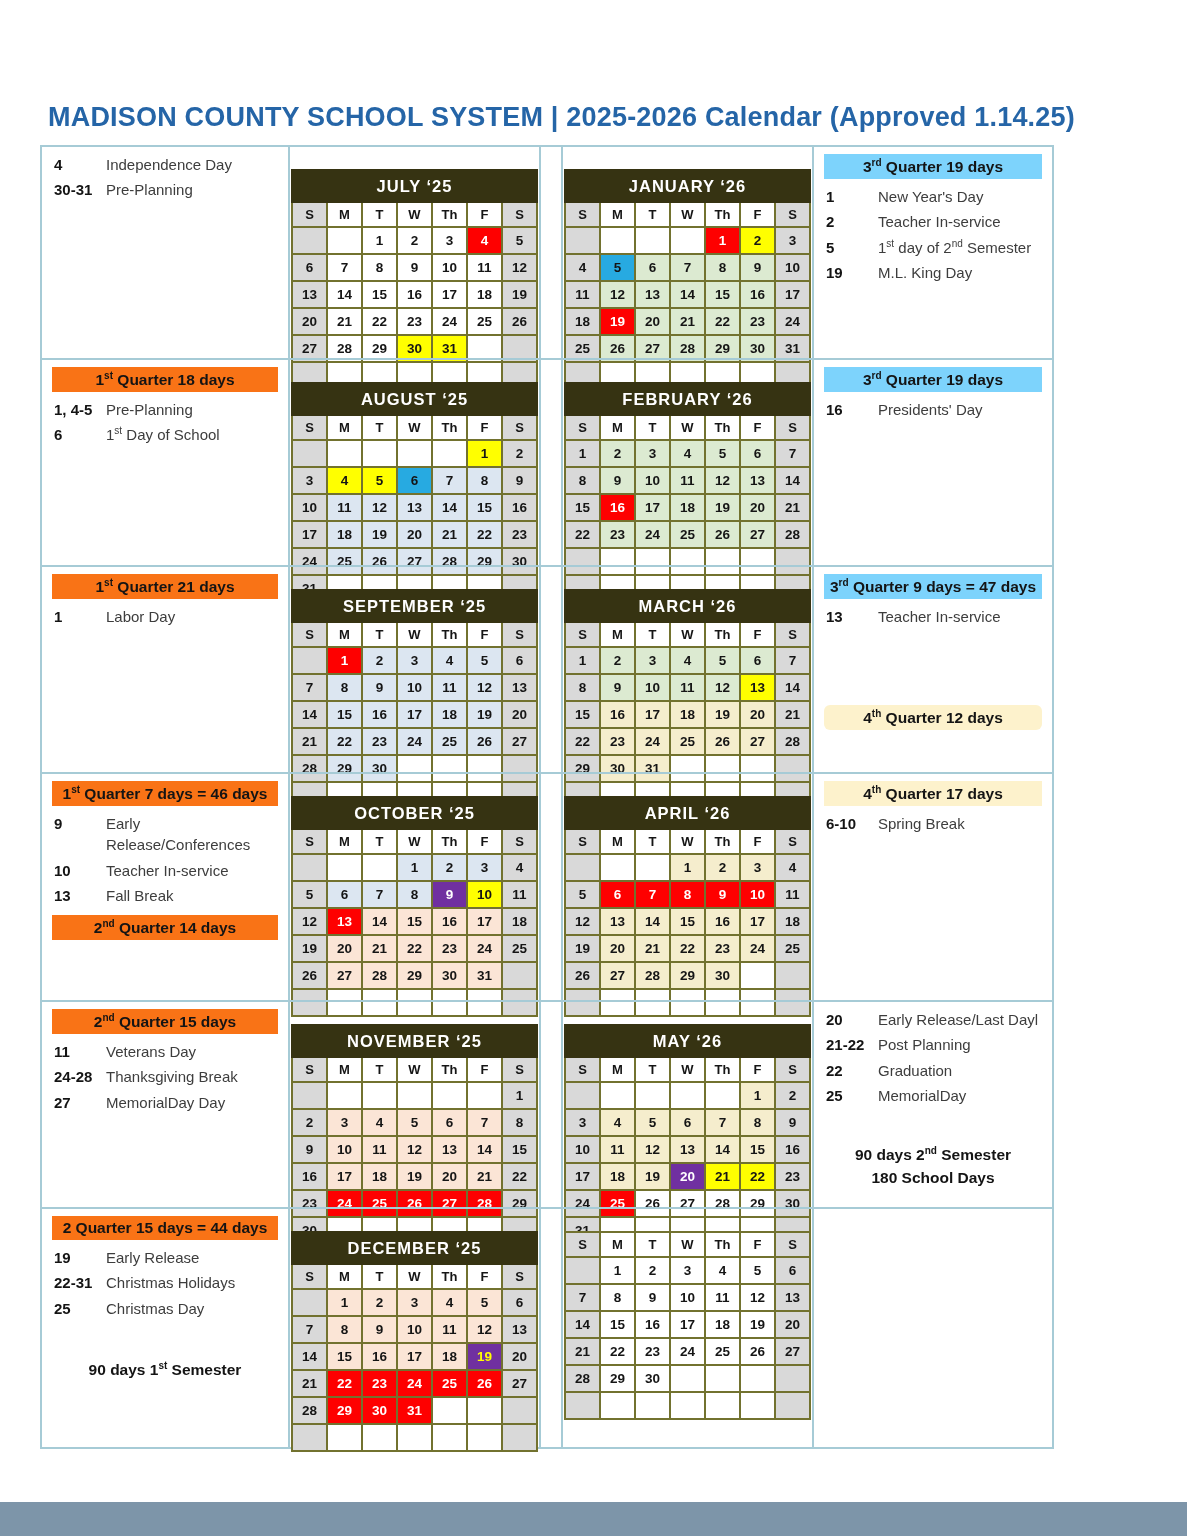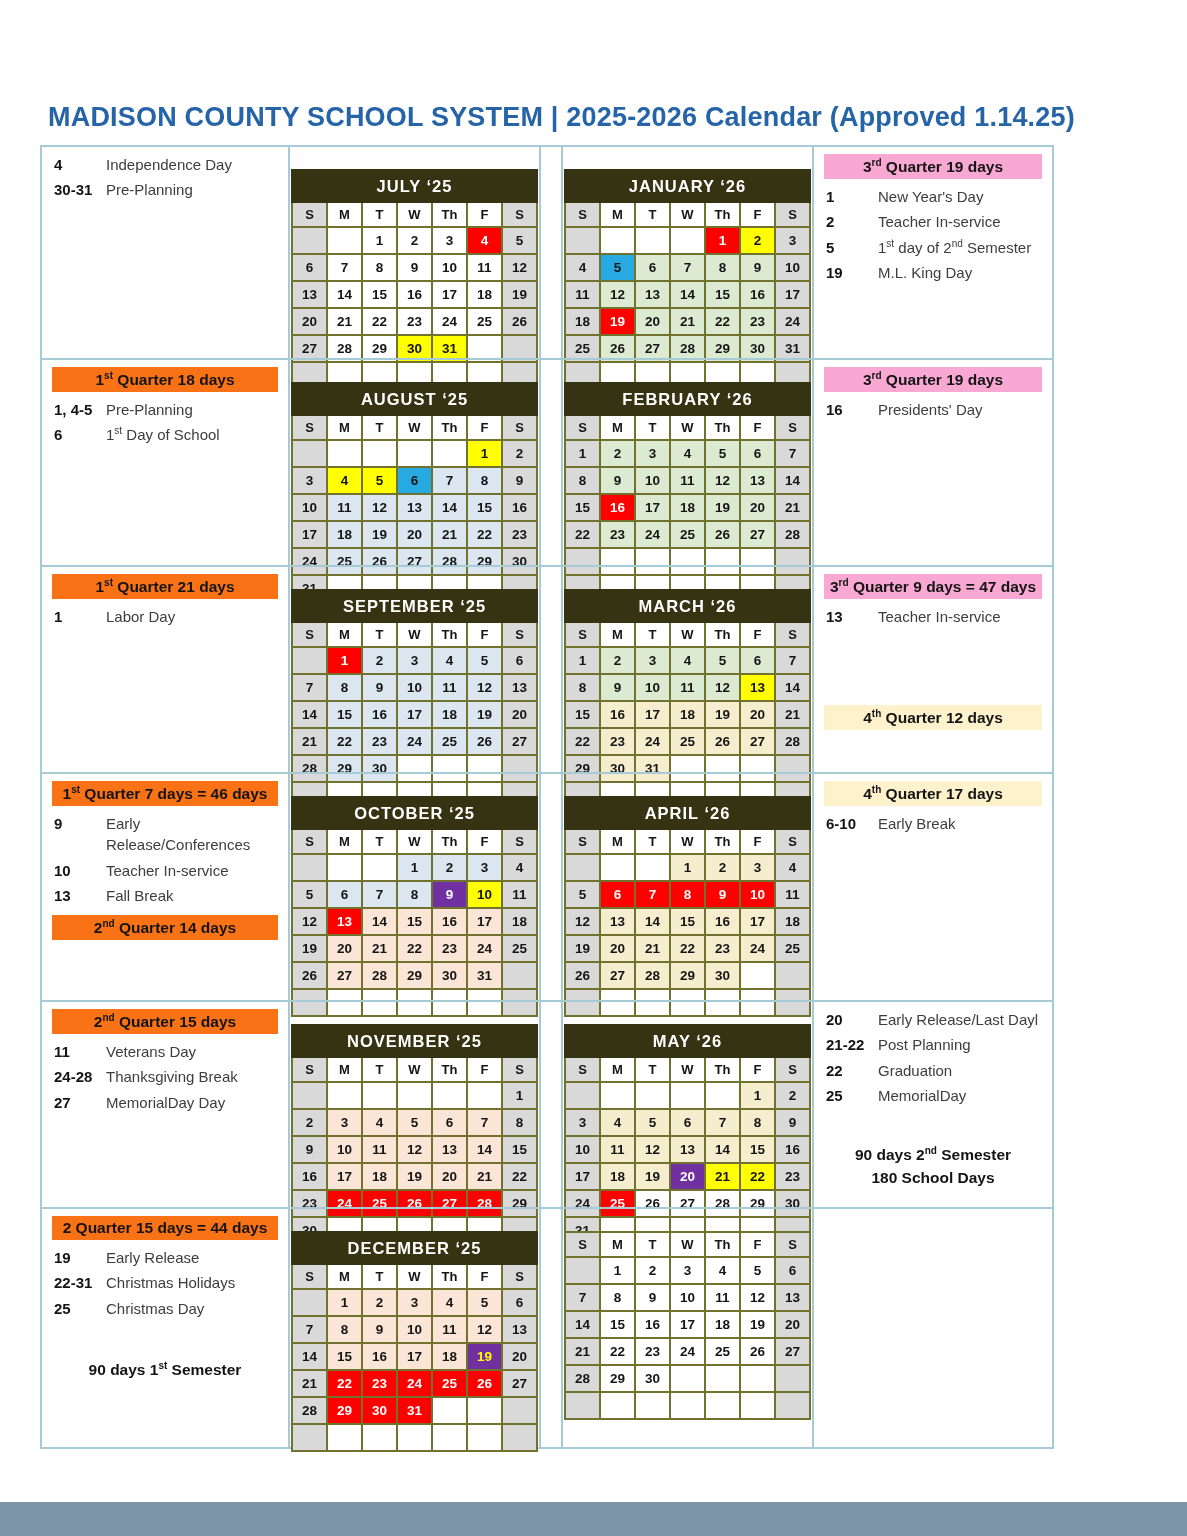--- a/index.html
+++ b/index.html
@@ -28,28 +28,28 @@
   .c-gr{background:#dcead1}.c-c{background:#f5edcd}
   .c-red{background:#fe0000;color:#ffffff !important}
   .c-yel{background:#ffff00}
   .c-cyn{background:#27aae1}
   .c-pur{background:#7030a0;color:#ffffff !important}
   .c-pury{background:#7030a0;color:#ffff00 !important}
 
   .note-header{font-weight:bold;font-size:15.5px;color:#141414;text-align:center;
                padding:3px 2px;margin:2px 4px 5px 4px;}
   .tone-blue{background:#f97316}.tone-peach{background:#f97316}
-  .tone-green{background:#f9a8d4}.tone-cream{background:#fdf2cc}
+  .tone-green{background:#7dd3fc}.tone-cream{background:#fdf2cc}
   .note-item{display:flex;font-size:15px;line-height:1.42;margin:2px 2px 2px 6px;color:#3d3d3d;}
   .note-item .num{font-weight:bold;color:#141414;min-width:52px;flex:0 0 auto;}
   .note-item .txt{color:#3d3d3d;}
   .note-header.bottom{margin-top:auto;}
   .note-bottom{margin-top:auto;text-align:center;font-weight:bold;font-size:15.5px;color:#141414;}
   .cell[data-notes="left.3"]  .note-header.bottom{margin-bottom:52px;}
-  .cell[data-notes="right.2"] .note-header.bottom{margin-bottom:34px;}
+  .cell[data-notes="right.2"] .note-header.bottom{margin-bottom:34px;border-radius:6px;}
   .cell[data-notes="left.5"]  .note-bottom{margin-bottom:60px;}
   .cell[data-notes="right.4"] .note-bottom{margin-bottom:10px;line-height:1.45;}
   sup{font-size:10px;}
   .footer-band{position:absolute;left:0;top:1502px;width:1187px;height:34px;background:#7d95a9;}
 </style>
 </head>
 <body>
 
 <div class="page">
   <div class="title">MADISON COUNTY SCHOOL SYSTEM | 2025-2026 Calendar (Approved 1.14.25)</div>
@@ -714,21 +714,21 @@
               <td class="dc c-w"></td>
               <td class="dc c-g"></td>
             </tr>
           </tbody>
         </table>
       </div>
     <div class="cell notes-cell" data-notes="right.3">
         <div class="note-header tone-cream">4<sup>th</sup> Quarter 17 days</div>
         <div class="note-item">
           <span class="num">6-10</span>
-          <span class="txt">Early Break</span>
+          <span class="txt">Spring Break</span>
         </div>
       </div>
 
     <div class="cell notes-cell" data-notes="left.4">
         <div class="note-header tone-peach">2<sup>nd</sup> Quarter 15 days</div>
         <div class="note-item">
           <span class="num">11</span>
           <span class="txt">Veterans Day</span>
         </div>
         <div class="note-item">

